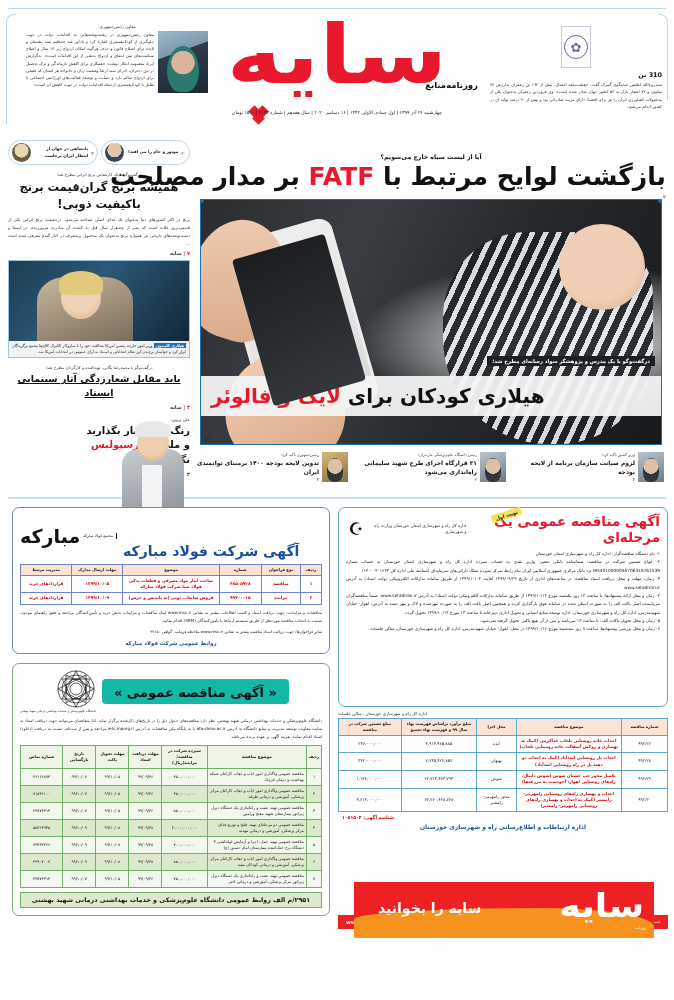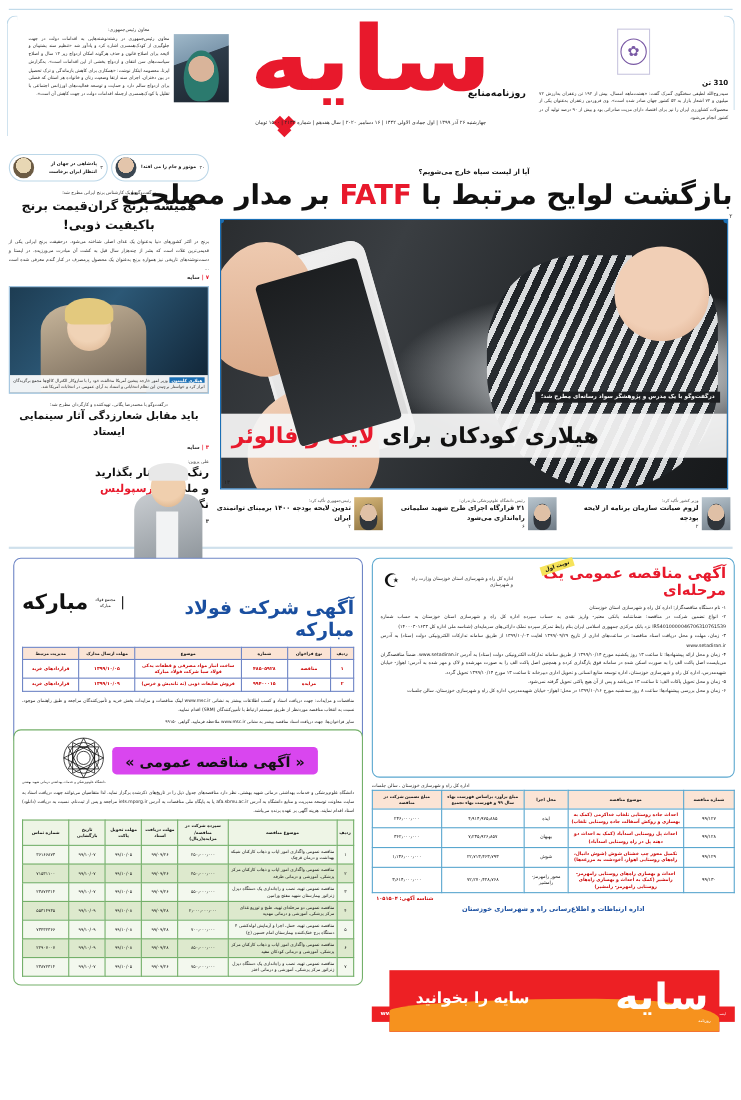--- a/index.html
+++ b/index.html
@@ -170,34 +170,34 @@
   table.grid td.subj{ color:#c00; font-weight:bold; text-align:center; }
   .ad-sign{ font-size:4.6px; font-weight:bold; color:#c00; text-align:left; padding:3px 2px 0 4px; }
   .ad-dept{ font-size:6px; font-weight:bold; color:#1a4fa0; text-align:center; padding:3px 0; }
 
   
   .ad-steel{ left:12px; top:2px; width:318px; border:1.5px solid #6f86c6; padding:5px 7px 7px; }
   .ad-steel-head{ display:flex; align-items:center; gap:6px; }
   .steel-logo{ display:flex; align-items:center; gap:3px; }
   .steel-mark{ font-size:19px; font-weight:bold; color:#111; letter-spacing:-1px; font-family:"DejaVu Sans",sans-serif;}
   .steel-sub{ font-size:3.8px; line-height:1.5; color:#111; border-right:1px solid #111; padding-right:3px; text-align:center;}
-  .ad-steel-title{ font-size:17px; font-weight:bold; color:#1a4fa0; margin-right:auto;margin-top:30px; }
+  .ad-steel-title{ font-size:14px; font-weight:bold; color:#1a4fa0; margin-right:auto;margin-top:30px; }
   .steel-note{ font-size:4.1px; line-height:1.9; text-align:justify; color:#1a1a1a; margin-top:4px; }
   .steel-foot{ font-size:5.4px; font-weight:bold; color:#1a4fa0; text-align:center; margin-top:4px; }
   table.steel th{ background:#fbe4d5; }
   table.steel th, table.steel td{ border:1px solid #6f86c6; }
   table.steel td.red{ color:#c00; font-weight:bold; }
 
   
   .ad-uni{ left:12px; top:158px; width:318px; border:1.5px solid #74b06a; padding:5px 7px 7px; }
   .uni-head{ display:flex; align-items:center; gap:6px; }
   .uni-logo{ width:40px;height:40px; flex:0 0 40px; position:relative; }
   .uni-logo svg{ width:40px;height:40px; }
   .uni-logo-cap{ font-size:3px; text-align:center; color:#111; }
-  .uni-title-wrap{ margin-right:auto; background:#d946ef; border-radius:4px; padding:3px 12px; }
+  .uni-title-wrap{ margin-right:auto; background:#14b8a6; border-radius:4px; padding:3px 12px; }
   .uni-title{ font-size:13px; font-weight:bold; color:#111; }
   .uni-note{ font-size:4.1px; line-height:1.95; text-align:justify; color:#1a1a1a; margin-top:4px; }
   table.uni th{ background:#eef5e6; font-size:3.8px; }
   table.uni th, table.uni td{ border:1px solid #74b06a; font-size:4px; }
   table.uni tr:nth-child(odd) td{ background:#f3f8ee; }
   table.uni tr:nth-child(even) td{ background:#dde9cd; }
   .uni-foot{ margin-top:4px; background:#dde9cd; border:1px solid #74b06a; text-align:center;
      font-size:6.4px; font-weight:bold; color:#111; padding:3px 0; }
 
   
@@ -330,21 +330,21 @@
       <div class="head"></div>
       <div class="hair"></div>
       <div class="sb-cap">
         <span class="lbl">هیلاری کلینتون</span>
         <span>وزیر امور خارجه پیشین آمریکا مخالفت خود را با سازوکار الکترال کالج‌ها مجمع برگزیدگان ابراز کرد و خواستار برچیدن این نظام انتخاباتی و استناد به آرای عمومی در انتخابات آمریکا شد.</span>
       </div>
     </div>
 
     <div style="margin-top:5px;">
       <div class="sb-kicker">درگفت‌وگو با محمدرضا یگانی، تهیه‌کننده و کارگردان مطرح شد؛</div>
-      <div class="sb-title" style="font-size:9.5px;">باید مقابل شعارزدگی آثار سینمایی ایستاد</div>
+      <div class="sb-title" style="font-size:9.5px;text-decoration:underline;">باید مقابل شعارزدگی آثار سینمایی ایستاد</div>
       <div class="sb-pg"><span>۳</span> | <b>سایه</b></div>
     </div>
 
     <div class="sb-block-2">
       <div class="sb-portrait">
         <div class="suit"></div>
         <div class="shirt"></div>
         <div class="head2"></div>
         <div class="hair2"></div>
       </div>
@@ -582,16 +582,17 @@
               <td>۷</td>
               <td style="text-align: right;">مناقصه عمومی تهیه، نصب و راه‌اندازی یک دستگاه دیزل ژنراتور مرکز پزشکی، آموزشی و درمانی اختر</td>
               <td>۷۵۰٫۰۰۰٫۰۰۰</td>
               <td>۹۹/۰۹/۲۶</td>
               <td>۹۹/۱۰/۰۵</td>
               <td>۹۹/۱۰/۰۷</td>
               <td>۲۳۸۷۲۳۱۴</td>
             </tr>
           </tbody>
       </table>
+      <div class="uni-foot">۲۹۵۱/م الف روابط عمومی دانشگاه علوم‌پزشکی و خدمات بهداشتی درمانی شهید بهشتی</div>
     </div>
 
   </div>
 </div>
 
 </body></html>

